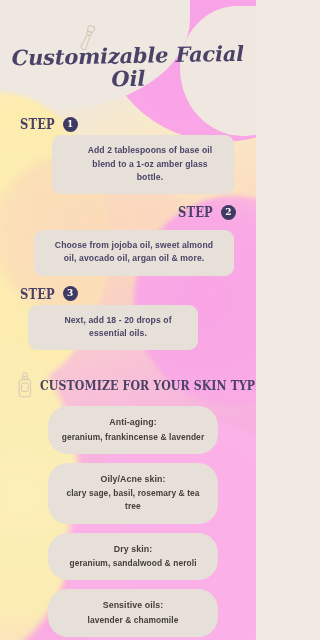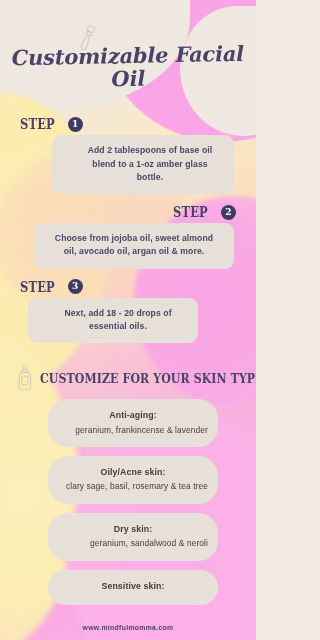--- a/index.html
+++ b/index.html
@@ -168,21 +168,20 @@
     margin-top: 14px;
   }
 
   .step {
     margin-bottom: 10px;
   }
 
   .step-label-row {
     display: flex;
     align-items: center;
-    gap: 5px;
     padding: 0 20px 3px;
   }
 
   .step-left  { justify-content: flex-start; }
   .step-right { justify-content: flex-end; }
 
   .step-word {
     font-family: "DejaVu Serif", serif;
     font-size: 14px;
     font-weight: 700;
@@ -213,21 +212,21 @@
     padding: 9px 14px 10px;
     text-align: center;
     color: #4b4468;
     font-size: 8.6px;
     line-height: 1.55;
     font-weight: 600;
     letter-spacing: 0.1px;
   }
 
   .card-1 { margin: 0 22px 0 52px; padding-left: 28px; }
-  .card-2 { margin: 0 22px 0 34px; }
+  .card-2 { margin: 7px 22px 0 34px; }
   .card-3 { margin: 0 58px 0 28px; padding-left: 24px; }
 
   
   .customize-head {
     display: flex;
     align-items: center;
     gap: 6px;
     padding: 12px 14px 8px 16px;
   }
 
@@ -260,23 +259,22 @@
     display: block;
     font-size: 8.8px;
     font-weight: 700;
     letter-spacing: 0.1px;
     margin-bottom: 1px;
   }
 
   .skin-oils {
     display: block;
     font-size: 8.4px;
-    font-weight: 400;
+    font-weight: 700;
     letter-spacing: 0.1px;
-    text-align: right;
   }
 
   
   .footer {
     text-align: center;
     padding-top: 10px;
     font-size: 6.8px;
     font-weight: 600;
     letter-spacing: 0.35px;
     color: #4b4468;
@@ -363,21 +361,22 @@
         <span class="skin-name">Oily/Acne skin:</span>
         <span class="skin-oils">clary sage, basil, rosemary &amp; tea tree</span>
       </div>
 
       <div class="skin-card">
         <span class="skin-name">Dry skin:</span>
         <span class="skin-oils">geranium, sandalwood &amp; neroli</span>
       </div>
 
       <div class="skin-card">
-        <span class="skin-name">Sensitive skin:</span>
+        <span class="skin-name">Sensitive oils:</span>
+        <span class="skin-oils">lavender &amp; chamomile</span>
       </div>
 
     </div>
 
     <div class="footer">www.mindfulmomma.com</div>
 
   </div>
 </div>
 
 </body></html>

